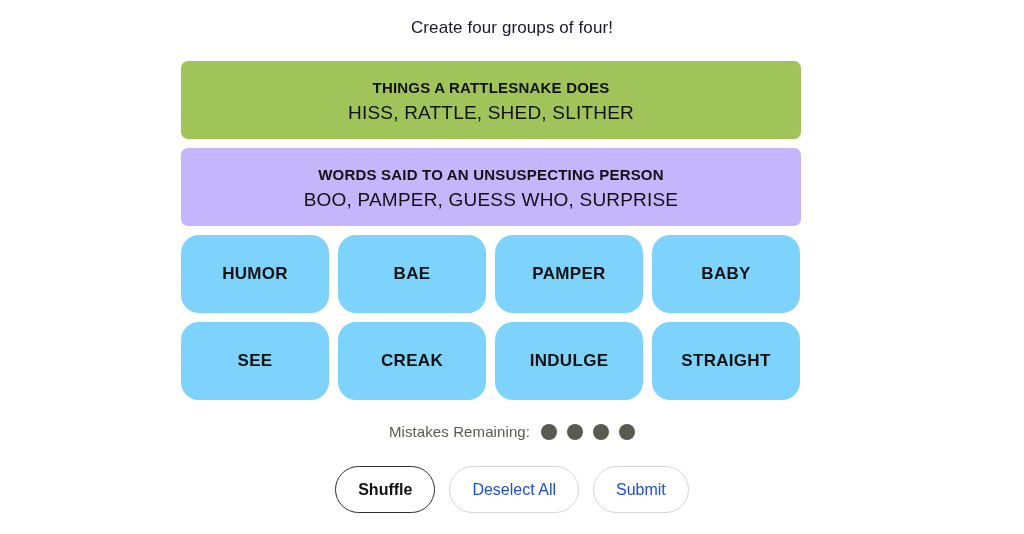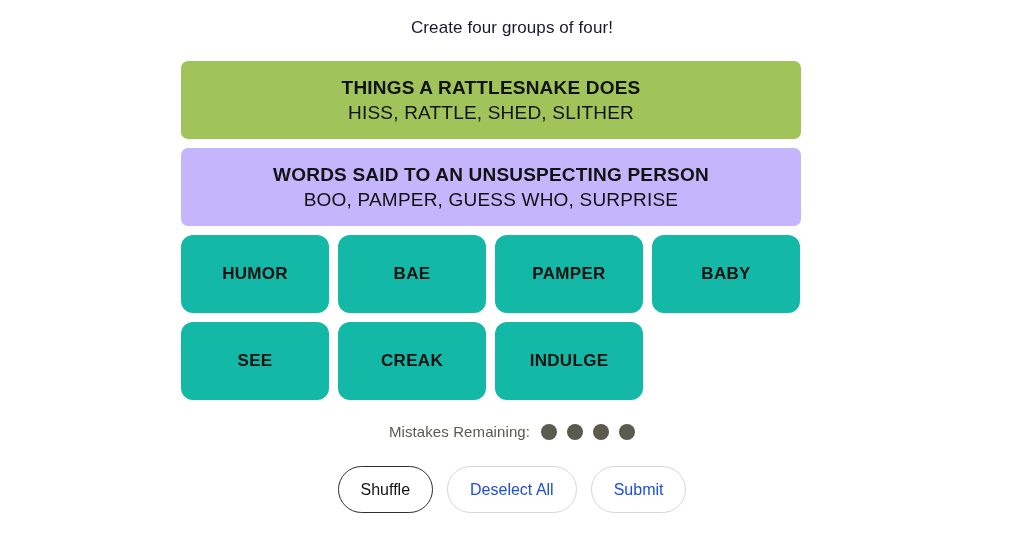--- a/index.html
+++ b/index.html
@@ -54,42 +54,42 @@
     height: 78px;
     border-radius: 7px;
     display: flex;
     flex-direction: column;
     align-items: center;
     justify-content: center;
     box-sizing: border-box;
     padding: 0 10px;
   }
   .solved-title {
-    font-size: 19px;
+    font-size: 15px;
     font-weight: 700;
     color: #121212;
     letter-spacing: 0.2px;
     line-height: 24px;
     text-align: right;
   }
   .solved-words {
     font-size: 19px;
     font-weight: 400;
     color: #121212;
     letter-spacing: 0.2px;
     line-height: 25px;
     text-align: left;
   }
 
   
   .tile {
     width: 148px;
     height: 78px;
-    border-radius: 12px;
-    background: #14b8a6;
+    border-radius: 18px;
+    background: #7dd3fc;
     display: flex;
     align-items: center;
     justify-content: center;
     font-size: 17px;
     font-weight: 700;
     color: #121212;
     letter-spacing: 0.3px;
     box-sizing: border-box;
     cursor: pointer;
     user-select: none;
@@ -145,21 +145,21 @@
     box-sizing: border-box;
     padding: 0 22px;
     font-size: 16px;
     cursor: pointer;
     user-select: none;
     white-space: nowrap;
   }
   .ctrl-btn.enabled {
     border: 1.6px solid #2f2f2f;
     color: #121212;
-    font-weight: 400;
+    font-weight: 700;
   }
   .ctrl-btn.disabled {
     border: 1.6px solid #d6d6d6;
     color: #1d4ed8;
     font-weight: 400;
   }
 </style>
 </head>
 <body>
 
@@ -187,20 +187,21 @@
       <div class="tile">HUMOR</div>
       <div class="tile">BAE</div>
       <div class="tile">PAMPER</div>
       <div class="tile">BABY</div>
     </div>
 
     <div class="board-row">
       <div class="tile">SEE</div>
       <div class="tile">CREAK</div>
       <div class="tile">INDULGE</div>
+      <div class="tile">STRAIGHT</div>
     </div>
 
   </div>
 
   <div class="mistakes-bar">
     <span class="mistakes-label">Mistakes Remaining:</span>
     <span class="dots">
       <span class="dot"></span>
       <span class="dot"></span>
       <span class="dot"></span>

